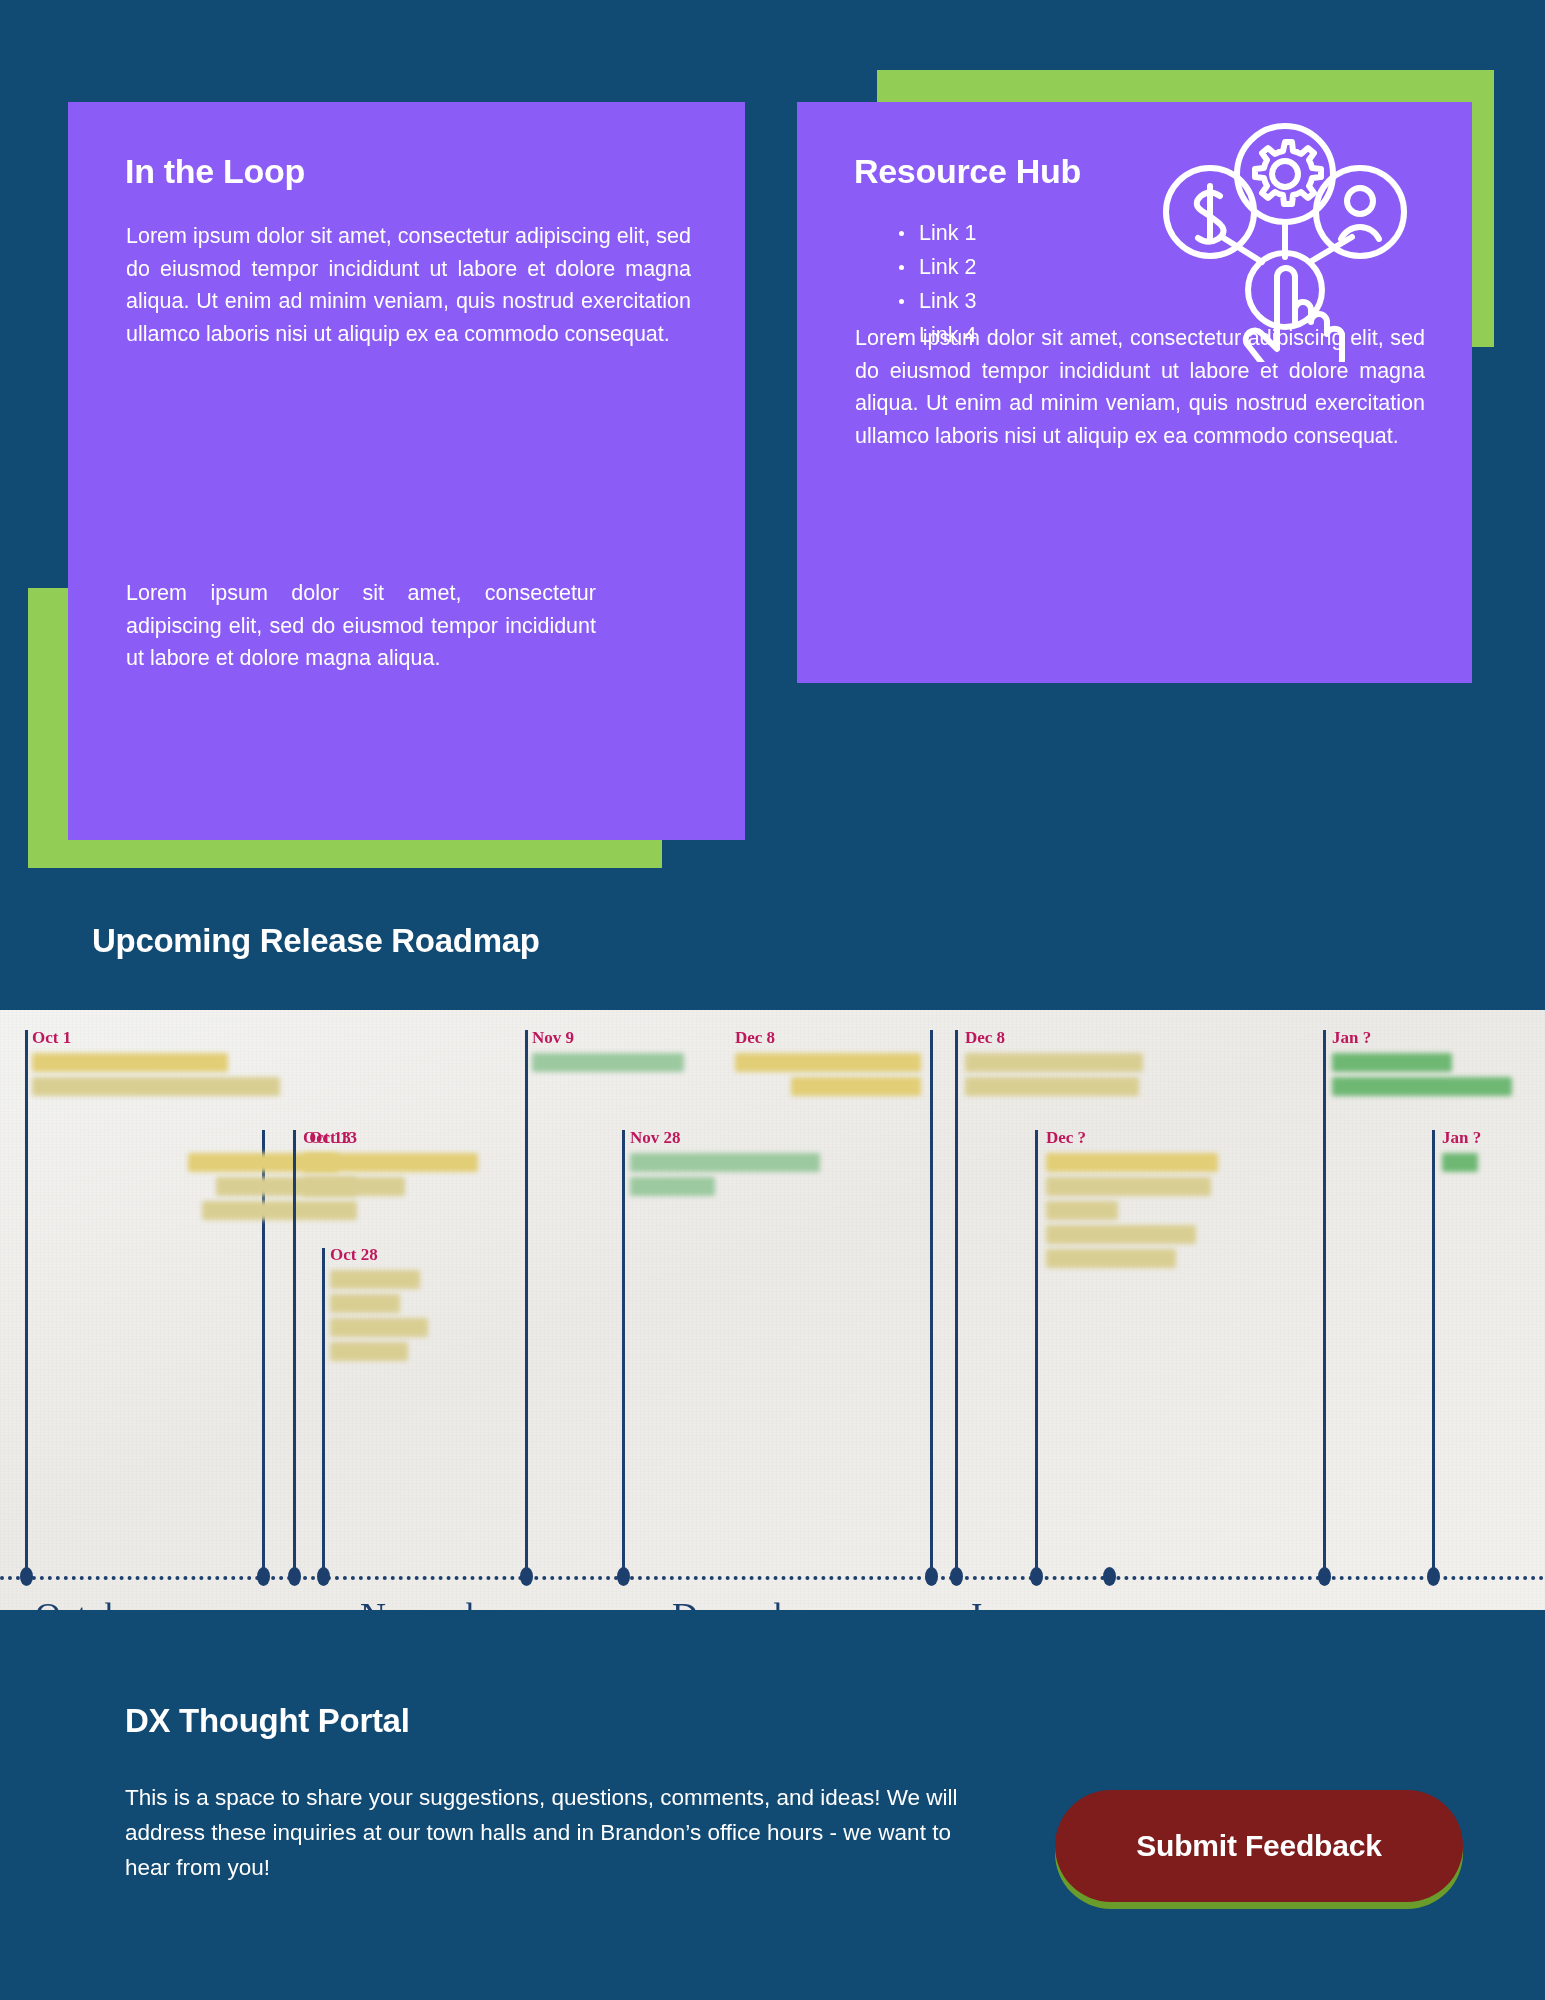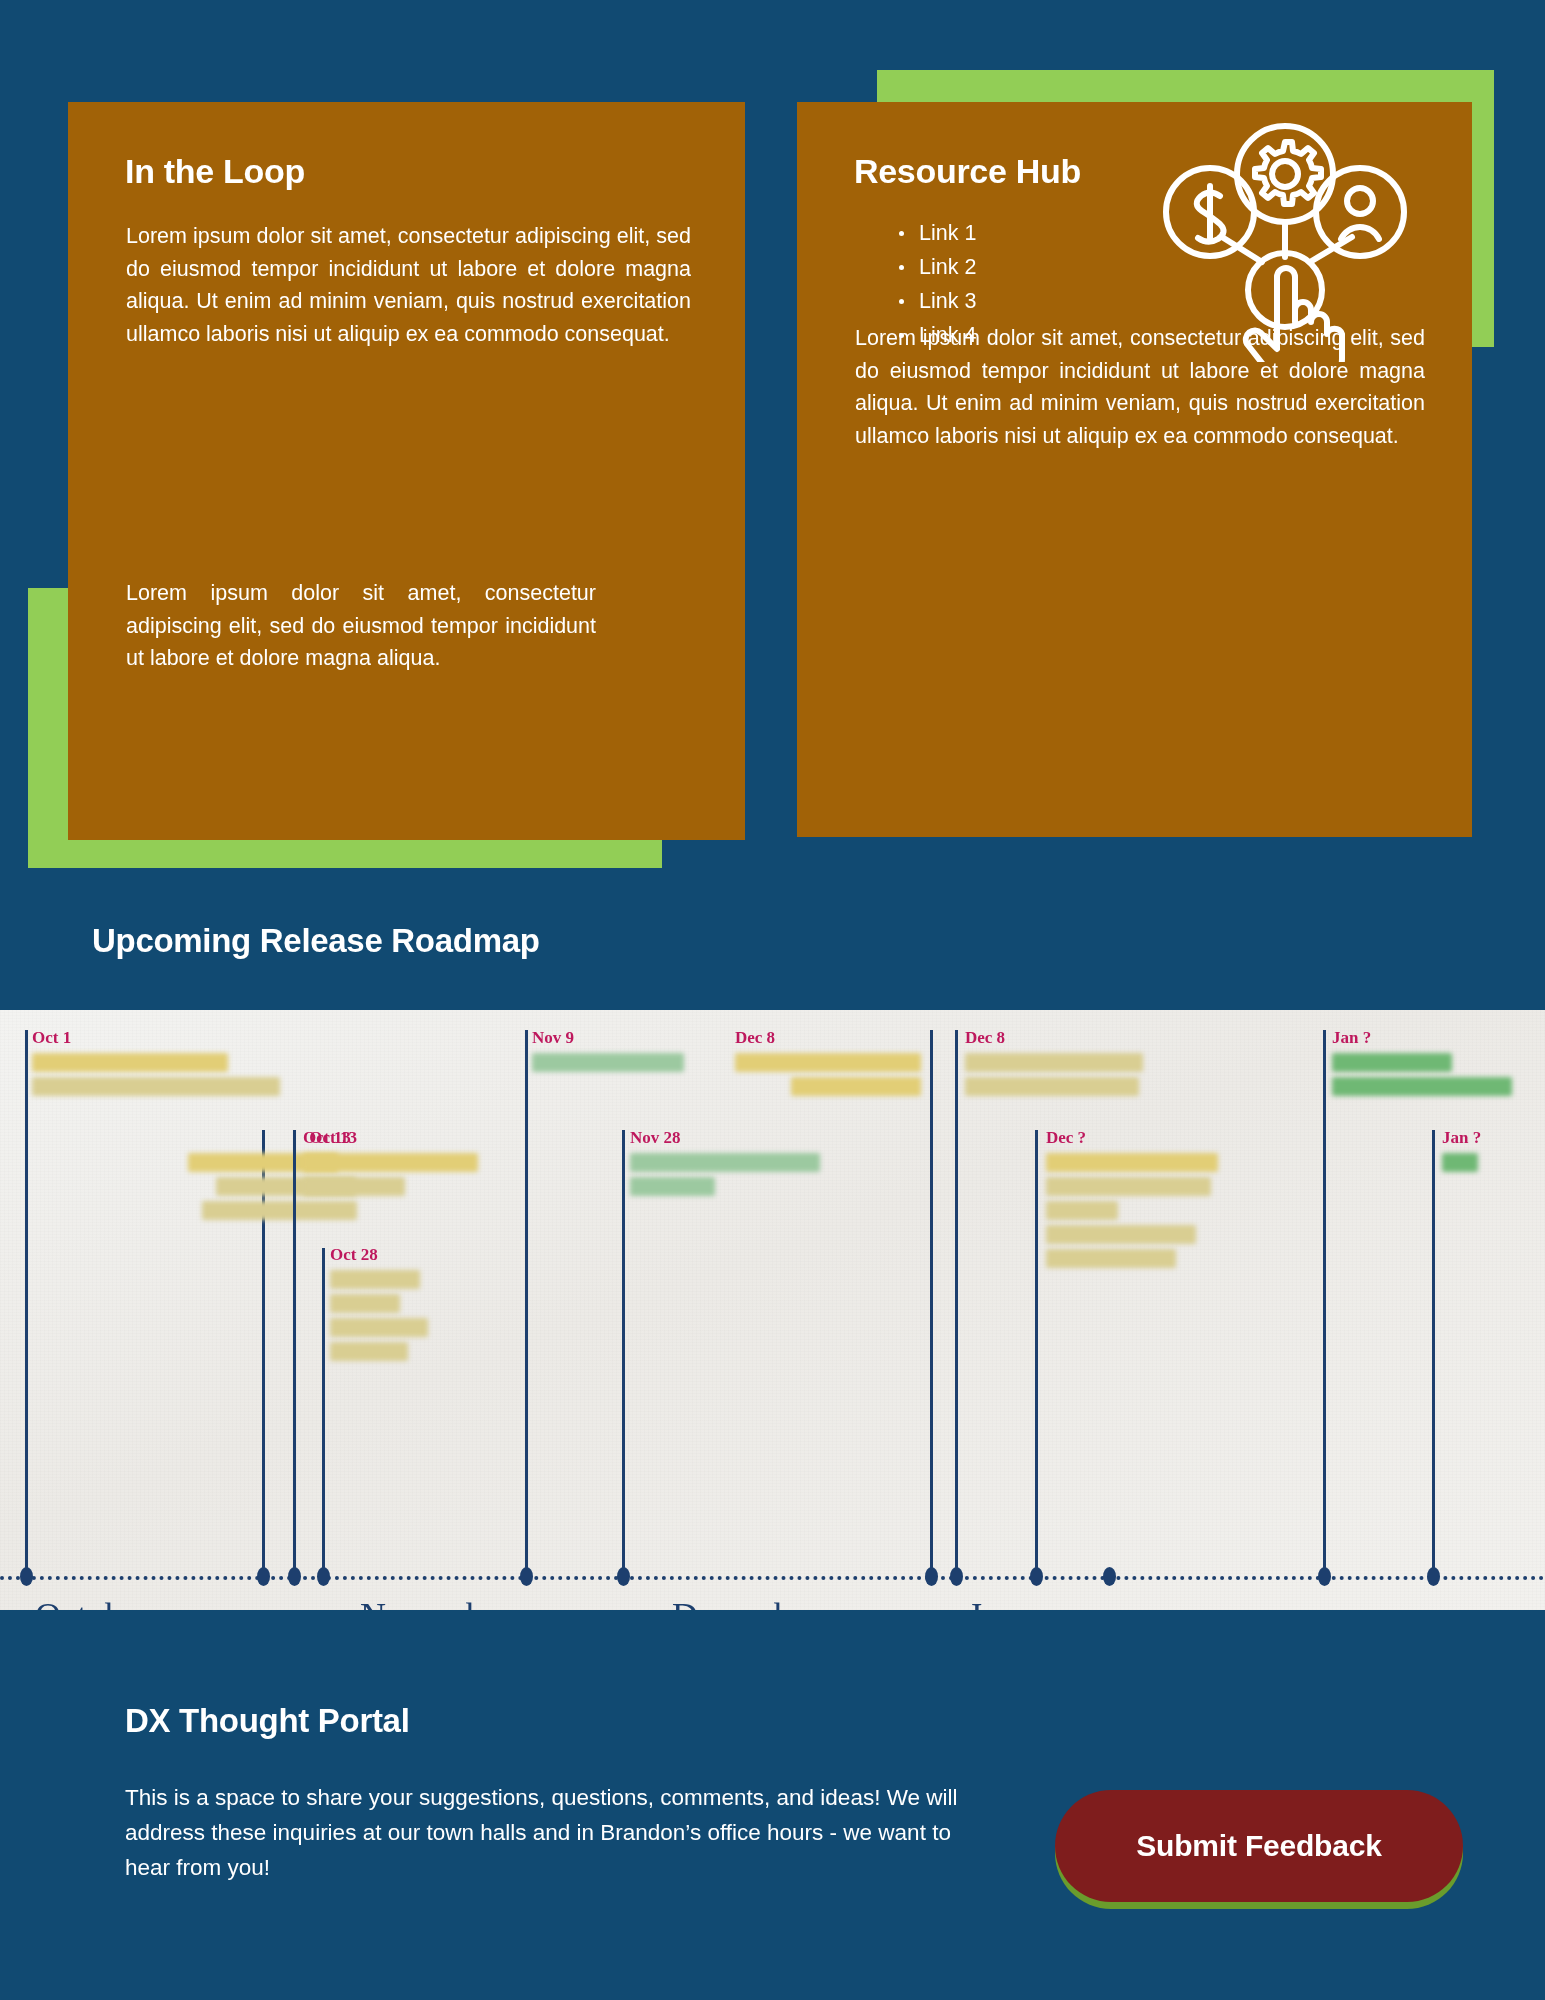--- a/index.html
+++ b/index.html
@@ -14,23 +14,23 @@
 
   
   .cards{position:absolute;left:0;top:0;width:1545px;height:1010px;}
 
   .accent{position:absolute;background:#92CE56;}
   .accent-left-v{left:28px;top:588px;width:40px;height:280px;}
   .accent-left-h{left:28px;top:828px;width:634px;height:40px;}
   .accent-right-h{left:877px;top:70px;width:617px;height:40px;}
   .accent-right-v{left:1454px;top:70px;width:40px;height:277px;}
 
-  .card{position:absolute;background:#a16207;}
+  .card{position:absolute;background:#8b5cf6;}
   .card-left{left:68px;top:102px;width:677px;height:738px;}
-  .card-right{left:797px;top:102px;width:675px;height:735px;}
+  .card-right{left:797px;top:102px;width:675px;height:581px;}
 
   .card-title{
     color:#ffffff;font-size:34px;font-weight:bold;
     letter-spacing:-0.3px;
     margin:0;
   }
   .card-left .card-title{position:absolute;left:57px;top:50px;}
   .card-right .card-title{position:absolute;left:57px;top:50px;}
 
   .body-text{

